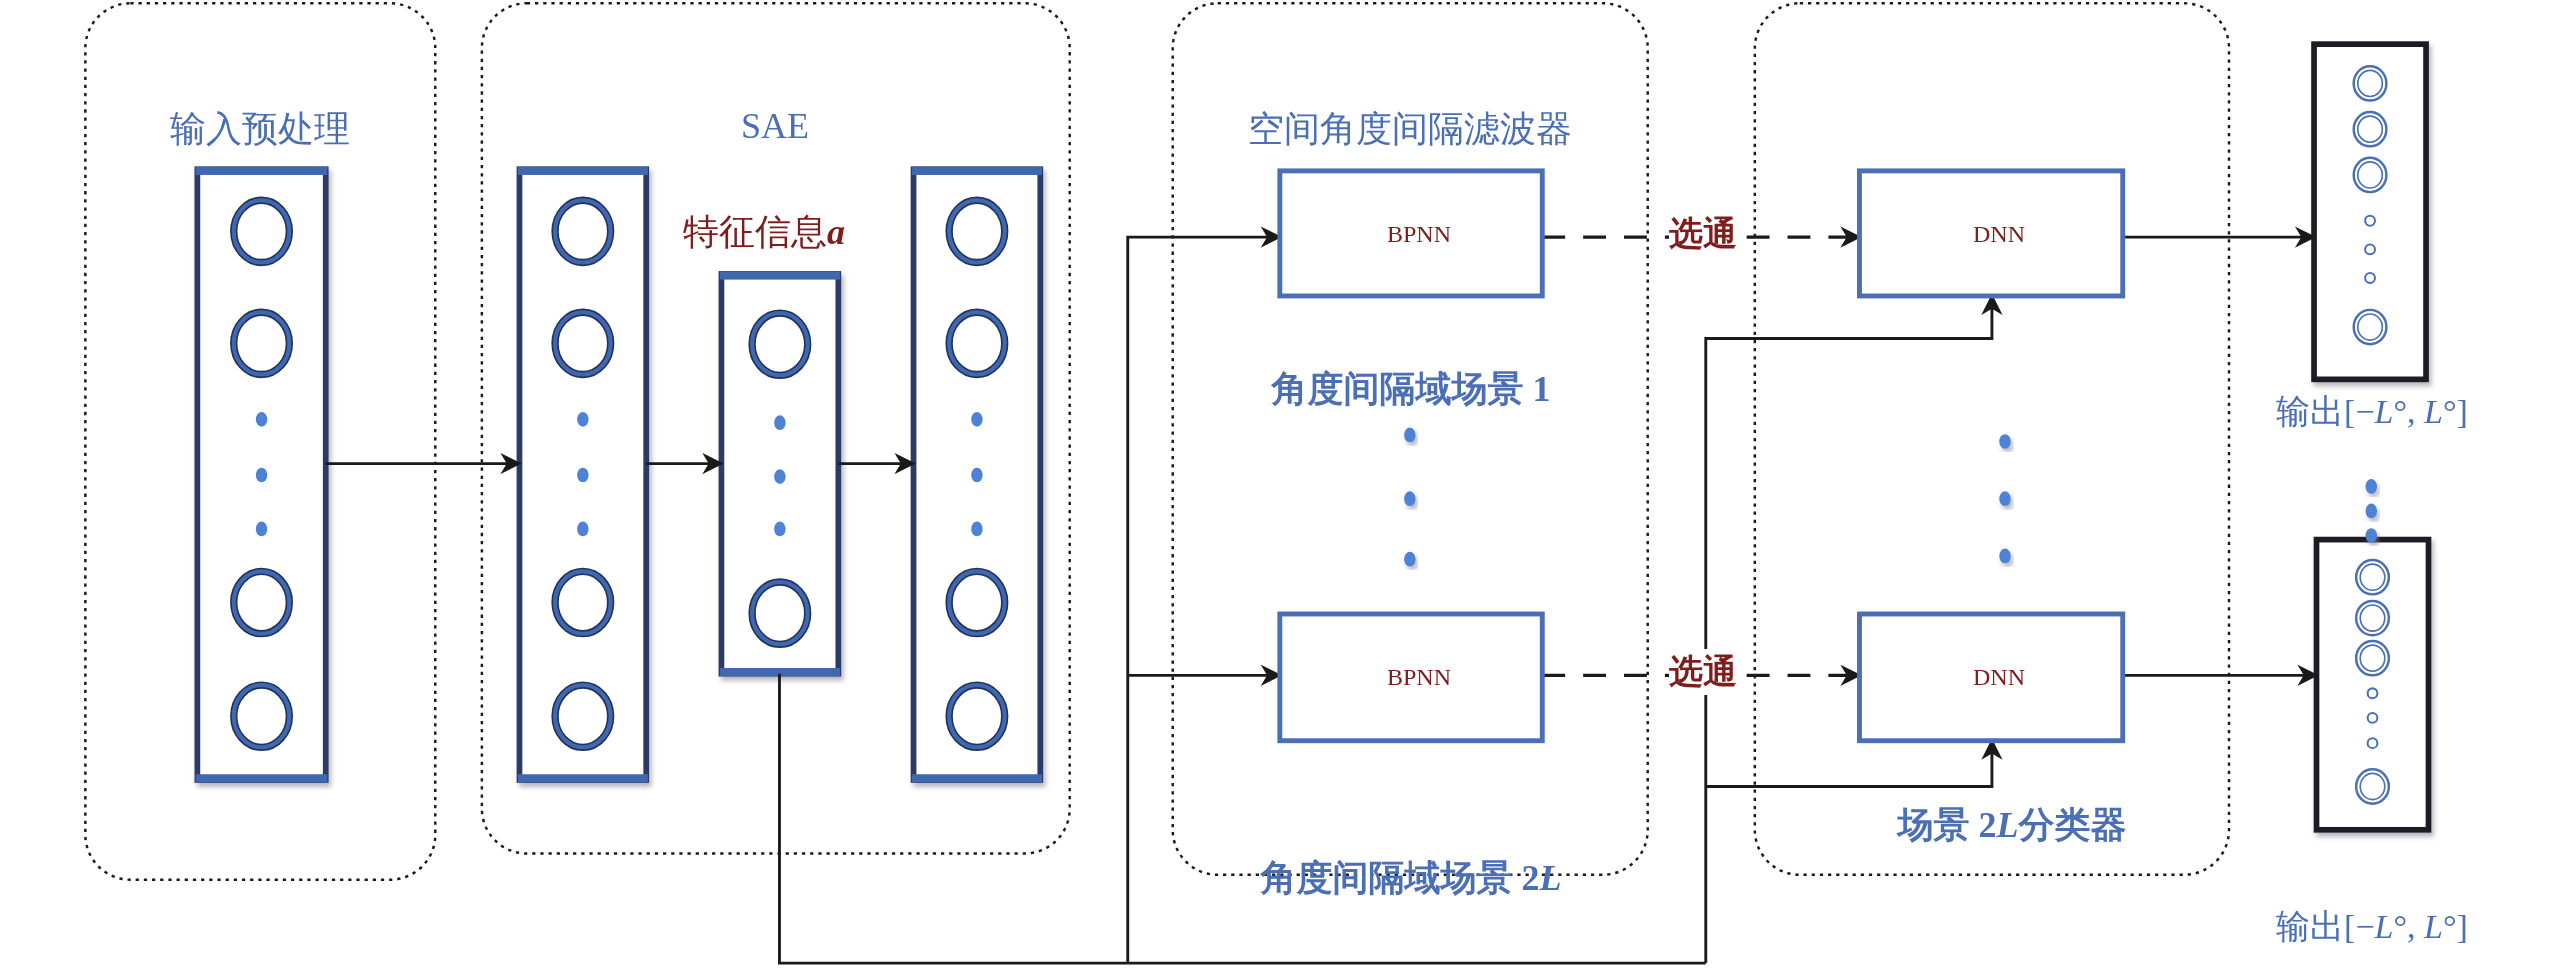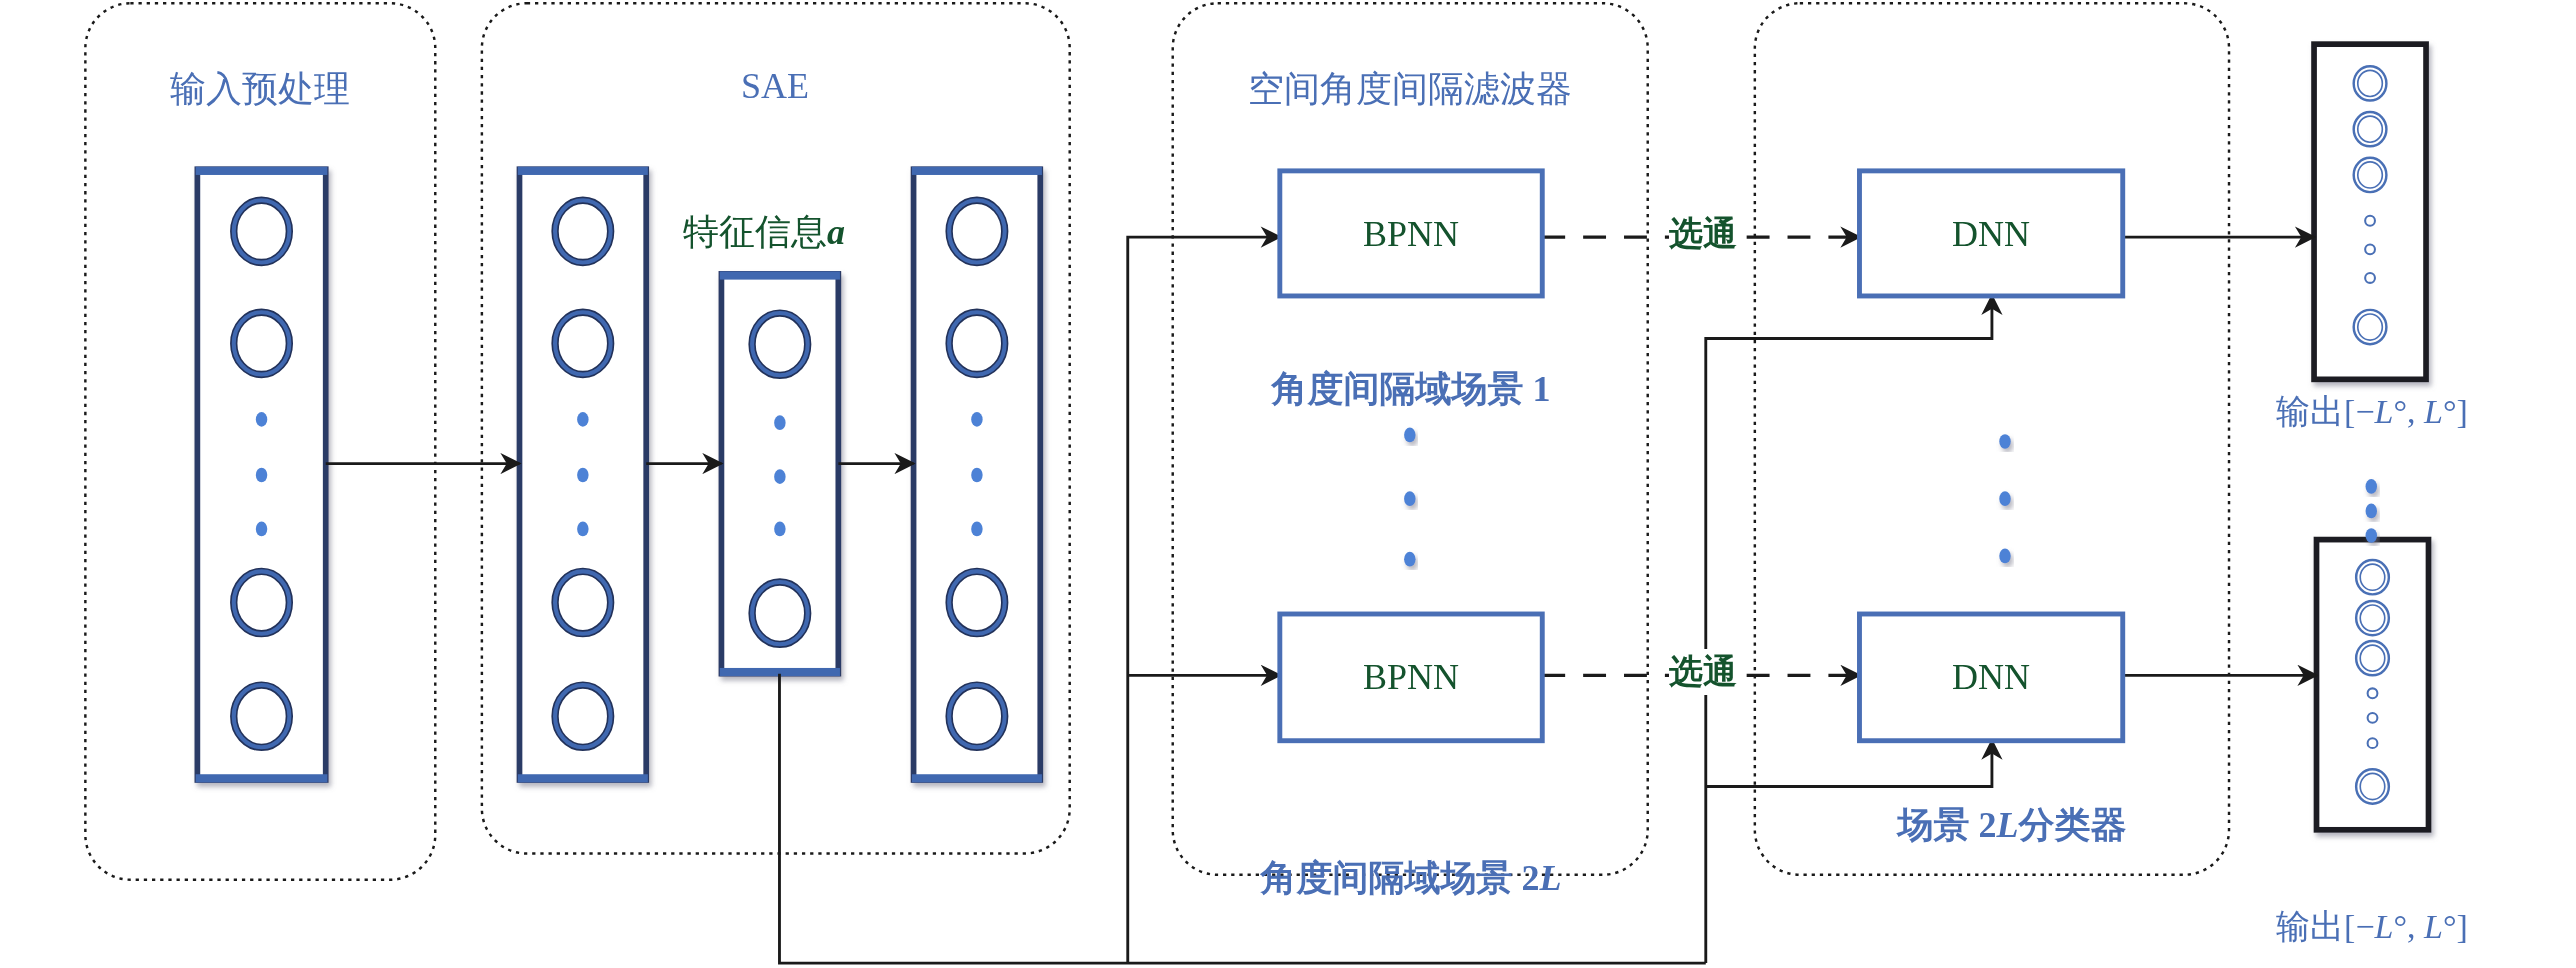--- a/index.html
+++ b/index.html
@@ -1,23 +1,23 @@
 <!DOCTYPE html>
 <html style="font-size:13px"><head>
 <meta charset="utf-8">
 <style>
   html,body{margin:0;padding:0;background:#fff;}
   #stage{position:relative;width:2576px;height:968px;overflow:hidden;background:#fff;font-family:"Liberation Serif","DejaVu Serif",serif;}
   svg{position:absolute;left:0;top:0;}
   .lbl{position:absolute;white-space:nowrap;font-family:"Liberation Serif","DejaVu Serif",serif;}
   .blue{color:#4a6fb5;}
-  .black{color:#14532d;}
-  .title{font-size:36px;transform:translateX(-50%);}
+  .black{color:#7f1d1d;}
+  .title{font-size:36px;transform:translateX(-50%);margin-top:40px;}
   .sub{font-size:36px;transform:translateX(-50%);font-weight:bold;}
-  .boxtxt{font-size:36px;transform:translate(-50%,-50%);}
+  .boxtxt{font-size:24px;transform:translate(-50%,-50%);margin-left:8px;}
   .gate{font-size:34px;transform:translate(-50%,-50%);background:#fff;font-weight:bold;}
   .out{font-size:34px;transform:translateX(-50%);}
   i{font-style:italic;}
   b{font-style:italic;font-weight:bold;}
 </style>
 </head>
 <body>
 
 <div id="stage">
   <svg id="svg" width="2576" height="968" viewBox="0 0 3150 1184">

